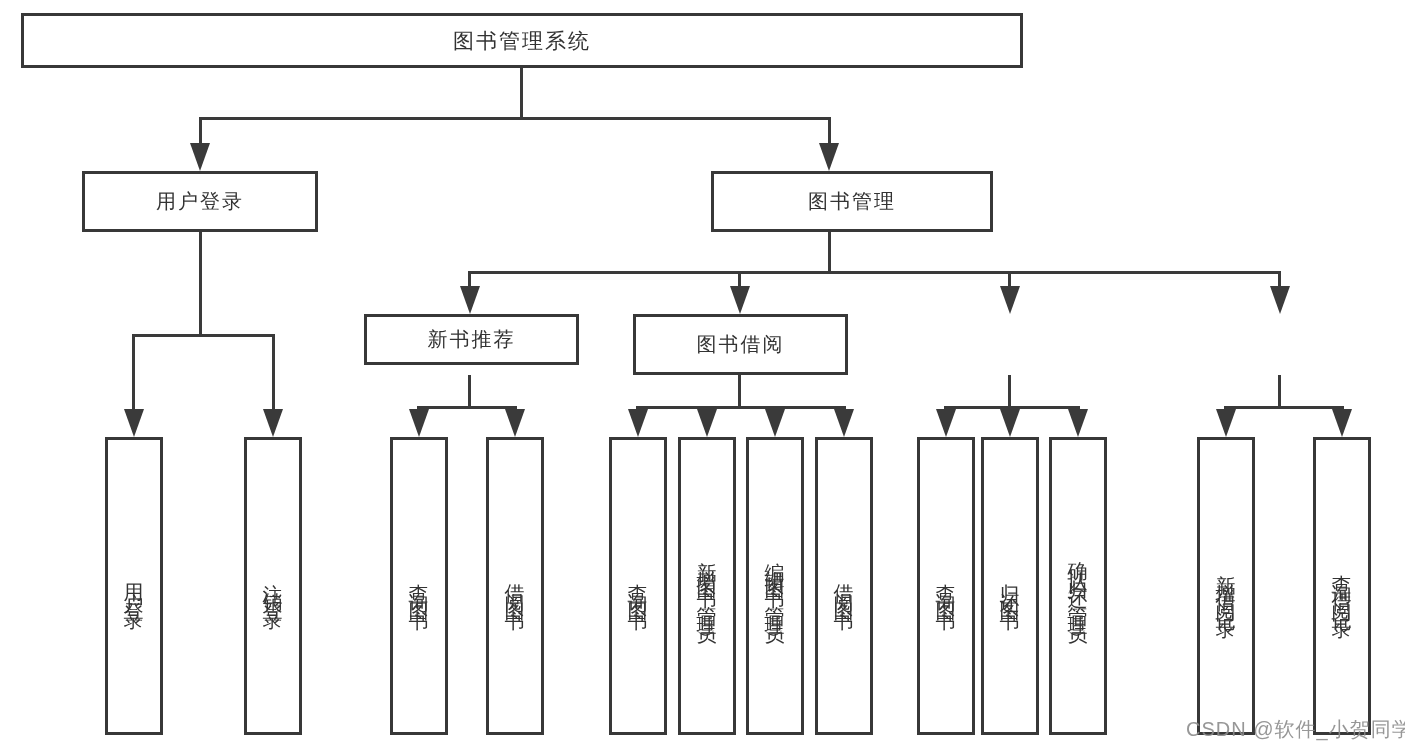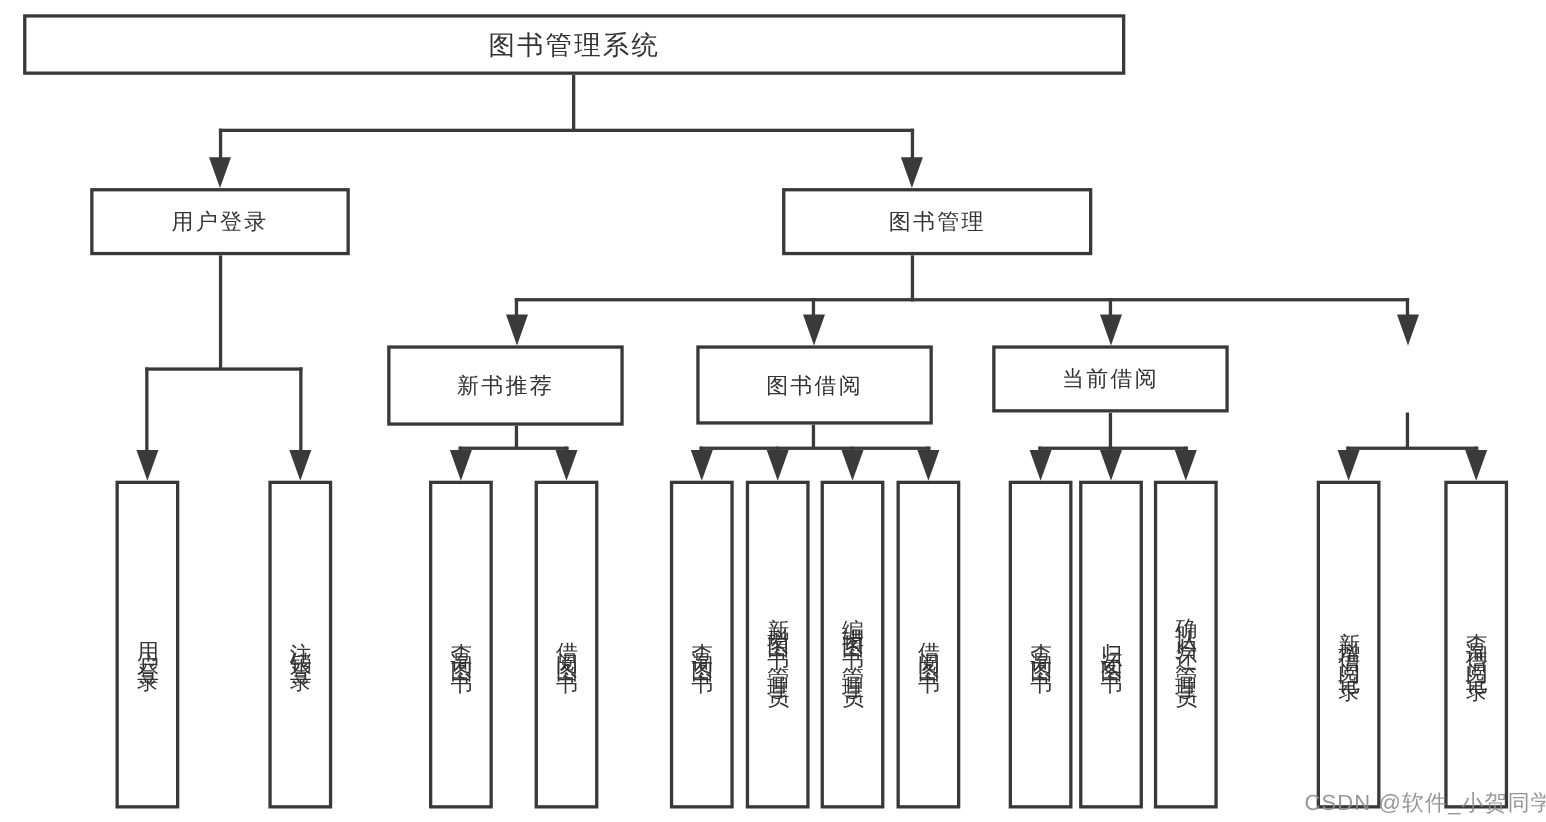--- a/index.html
+++ b/index.html
@@ -12,21 +12,21 @@
   }
   .box{
     position:absolute;
     box-sizing:border-box;
     border:3px solid #383838;
     background:#fff;
     display:flex;align-items:center;justify-content:center;
     color:#333;
   }
   .hbox{font-size:20px;letter-spacing:2px;}
-  .rootbox{font-size:24px;letter-spacing:2px;font-family:Liberation Serif, serif;}
+  .rootbox{font-size:21px;letter-spacing:2px;font-family:Liberation Serif, serif;}
   .leaf{width:58px;height:298px;top:437px;}
   .vtext{
     writing-mode:vertical-rl;
     text-orientation:mixed;
     font-size:20px;
     letter-spacing:9px;
     color:#333;
     line-height:1;
   }
   .vl{position:absolute;width:3px;background:#3a3a3a;}
@@ -114,28 +114,25 @@
     <span>图书管理系统</span>
   </div>
 
   <div class="box hbox" style="left:82px;top:171px;width:236px;height:61px">
     <span>用户登录</span>
   </div>
   <div class="box hbox" style="left:711px;top:171px;width:282px;height:61px">
     <span>图书管理</span>
   </div>
 
-  <div class="box hbox" style="left:352px;top:314px;width:215px;height:73px">
+  <div class="box hbox" style="left:364px;top:314px;width:215px;height:51px">
     <span>新书推荐</span>
   </div>
-  <div class="box hbox" style="left:633px;top:314px;width:215px;height:72px">
+  <div class="box hbox" style="left:633px;top:314px;width:215px;height:61px">
     <span>图书借阅</span>
-  </div>
-  <div class="box hbox" style="left:902px;top:314px;width:215px;height:61px">
-    <span>当前借阅</span>
   </div>
 
   <div class="box leaf" style="left:105px">
     <span class="vtext">用户登录</span>
   </div>
   <div class="box leaf" style="left:244px">
     <span class="vtext">注销登录</span>
   </div>
   <div class="box leaf" style="left:390px">
     <span class="vtext">查询图书</span>

